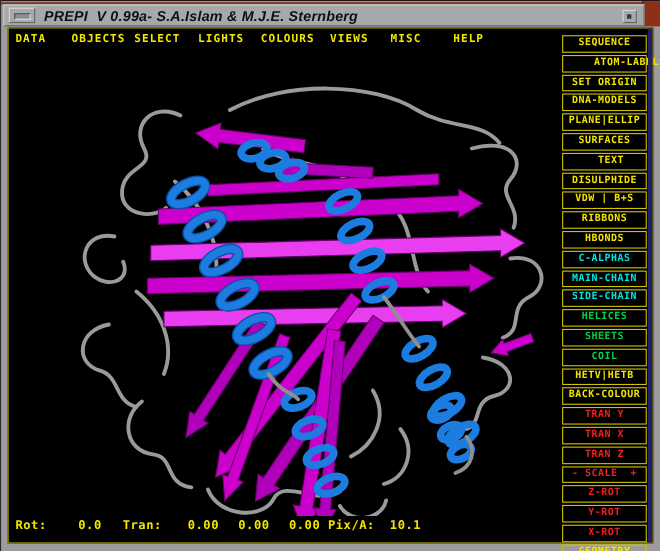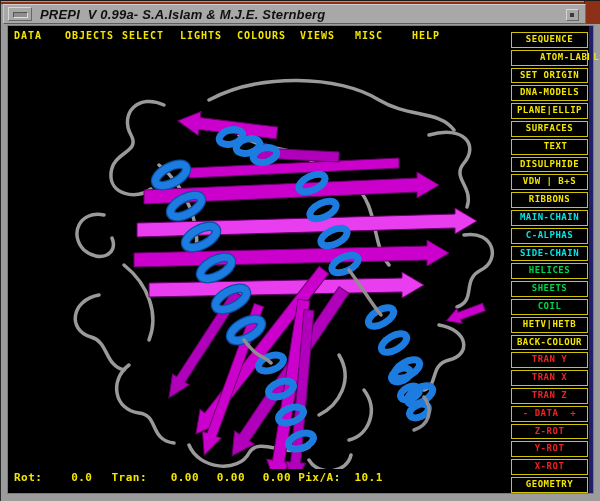--- a/index.html
+++ b/index.html
@@ -265,32 +265,33 @@
         <div class="side-button" style="color: rgb(242, 230, 0);">SEQUENCE</div>
         <div class="side-button" style="color: rgb(242, 230, 0); padding-left: 28px;">ATOM-LABELS</div>
         <div class="side-button" style="color: rgb(242, 230, 0);">SET ORIGIN</div>
         <div class="side-button" style="color: rgb(242, 230, 0);">DNA-MODELS</div>
         <div class="side-button" style="color: rgb(242, 230, 0);">PLANE|ELLIP</div>
         <div class="side-button" style="color: rgb(242, 230, 0);">SURFACES</div>
         <div class="side-button" style="color: rgb(242, 230, 0); padding-left: 12px;">TEXT</div>
         <div class="side-button" style="color: rgb(242, 230, 0);">DISULPHIDE</div>
         <div class="side-button" style="color: rgb(242, 230, 0);">VDW | B+S</div>
         <div class="side-button" style="color: rgb(242, 230, 0);">RIBBONS</div>
+        <div class="side-button" style="color: rgb(242, 230, 0);">HBONDS</div>
+        <div class="side-button" style="color: rgb(0, 230, 230);">C-ALPHAS</div>
         <div class="side-button" style="color: rgb(0, 230, 230);">MAIN-CHAIN</div>
-        <div class="side-button" style="color: rgb(0, 230, 230);">C-ALPHAS</div>
         <div class="side-button" style="color: rgb(0, 230, 230);">SIDE-CHAIN</div>
         <div class="side-button" style="color: rgb(0, 210, 74);">HELICES</div>
         <div class="side-button" style="color: rgb(0, 210, 74);">SHEETS</div>
         <div class="side-button" style="color: rgb(0, 210, 74);">COIL</div>
         <div class="side-button" style="color: rgb(242, 230, 0);">HETV|HETB</div>
         <div class="side-button" style="color: rgb(242, 230, 0);">BACK-COLOUR</div>
         <div class="side-button" style="color: rgb(238, 34, 34);">TRAN Y</div>
         <div class="side-button" style="color: rgb(238, 34, 34);">TRAN X</div>
         <div class="side-button" style="color: rgb(238, 34, 34);">TRAN Z</div>
-        <div class="side-button" style="color: rgb(238, 34, 34);">- DATA  +</div>
+        <div class="side-button" style="color: rgb(238, 34, 34);">- SCALE  +</div>
         <div class="side-button" style="color: rgb(238, 34, 34);">Z-ROT</div>
         <div class="side-button" style="color: rgb(238, 34, 34);">Y-ROT</div>
         <div class="side-button" style="color: rgb(238, 34, 34);">X-ROT</div>
         <div class="side-button" style="color: rgb(242, 230, 0);">GEOMETRY</div>
       </div>
 
     <div id="statusbar">
       <span>Rot:</span>
       <span class="st-num" style="width:50px">0.0</span>
       <span style="margin-left:19px">Tran:</span>

